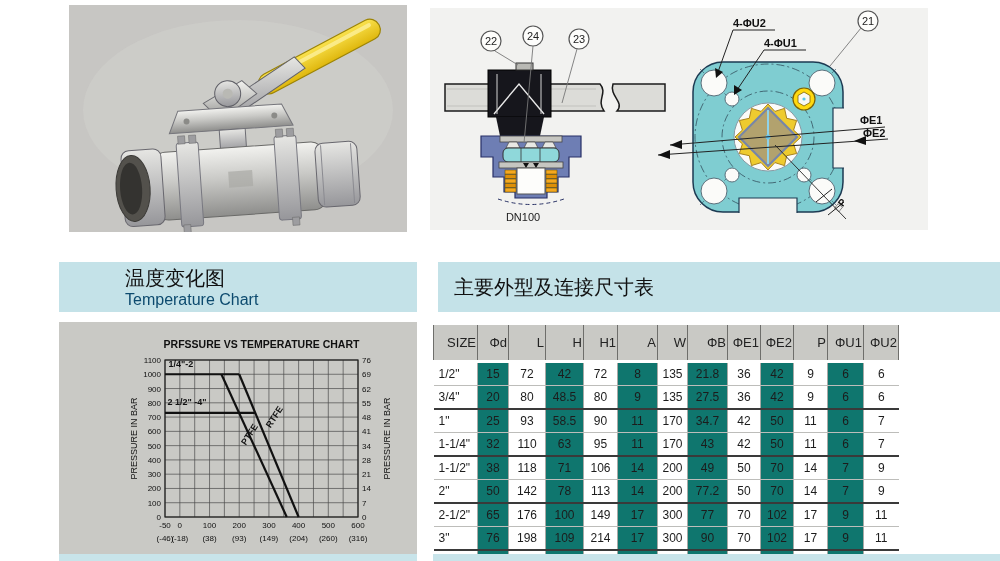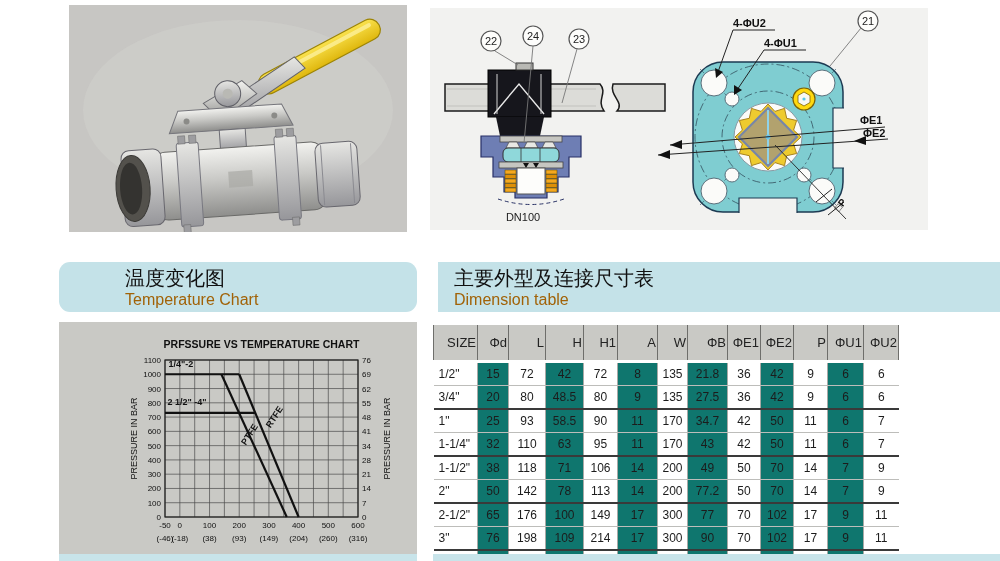--- a/index.html
+++ b/index.html
@@ -3,26 +3,26 @@
 <meta charset="utf-8">
 <style>
   html,body{margin:0;padding:0;background:#fff;}
   #page{position:relative;width:1000px;height:561px;background:#fff;overflow:hidden;
         font-family:"Liberation Sans",sans-serif;}
   .abs{position:absolute;}
   
   #photo-panel{left:69px;top:5px;width:338px;height:227px;background:#c7c6c3;}
   #diagram-panel{left:430px;top:8px;width:498px;height:222px;background:#f2f2f0;}
   .section-header{top:262px;height:50px;background:#c4e2e8;display:flex;flex-direction:column;justify-content:center;}
-  #left-header{left:59px;width:358px;border-radius:11px;}
+  #left-header{left:59px;width:358px;}
   #left-header .hd{padding-left:66px;}
   #right-header{left:438px;width:562px;}
   #right-header .hd{padding-left:16px;}
   .hd-cn{font-size:20px;color:#111;line-height:24px;}
-  .hd-en{font-size:16px;color:#a16207;line-height:19px;}
+  .hd-en{font-size:16px;color:#0c4a6e;line-height:19px;}
   #chart-panel{left:59px;top:322px;width:358px;height:287px;background:#c9c9c5;}
   #table-wrap{left:433px;top:325px;width:466px;}
   .bottom-strip{top:554px;height:7px;background:#c8e4ea;}
   #strip-left{left:59px;width:358px;}
   #strip-right{left:433px;width:567px;}
   
   #table-wrap table{border-collapse:collapse;table-layout:fixed;width:466px;}
   #table-wrap td{overflow:hidden;white-space:nowrap;}
   #table-wrap thead td{background:#c9c9c5;height:33px;text-align:right;font-size:13px;color:#222;
       border-left:1px solid #6e6e6b;border-right:1px solid #6e6e6b;border-bottom:3px solid #fff;}
@@ -205,21 +205,20 @@
 
   <div id="left-header" class="abs section-header">
     <div class="hd">
       <div class="hd-cn">温度变化图</div>
       <div class="hd-en">Temperature Chart</div>
     </div>
   </div>
   <div id="right-header" class="abs section-header">
     <div class="hd">
       <div class="hd-cn">主要外型及连接尺寸表</div>
-      <div class="hd-en">Dimension table</div>
     </div>
   </div>
 
   <div id="chart-panel" class="abs">
     <svg id="chart-svg" width="358" height="227" viewBox="0 0 358 227">
         <text x="202.5" y="26" text-anchor="middle" font-size="10.5" font-weight="bold" fill="#111">PRFSSURE VS TEMPERATURE CHART</text>
         <line x1="106" y1="38" x2="106" y2="195" stroke="#4a4a4a" stroke-width=".7"></line>
         <line x1="120.84615384615384" y1="38" x2="120.84615384615384" y2="195" stroke="#4a4a4a" stroke-width=".7"></line>
         <line x1="135.69230769230768" y1="38" x2="135.69230769230768" y2="195" stroke="#4a4a4a" stroke-width=".7"></line>
         <line x1="150.53846153846155" y1="38" x2="150.53846153846155" y2="195" stroke="#4a4a4a" stroke-width=".7"></line>

